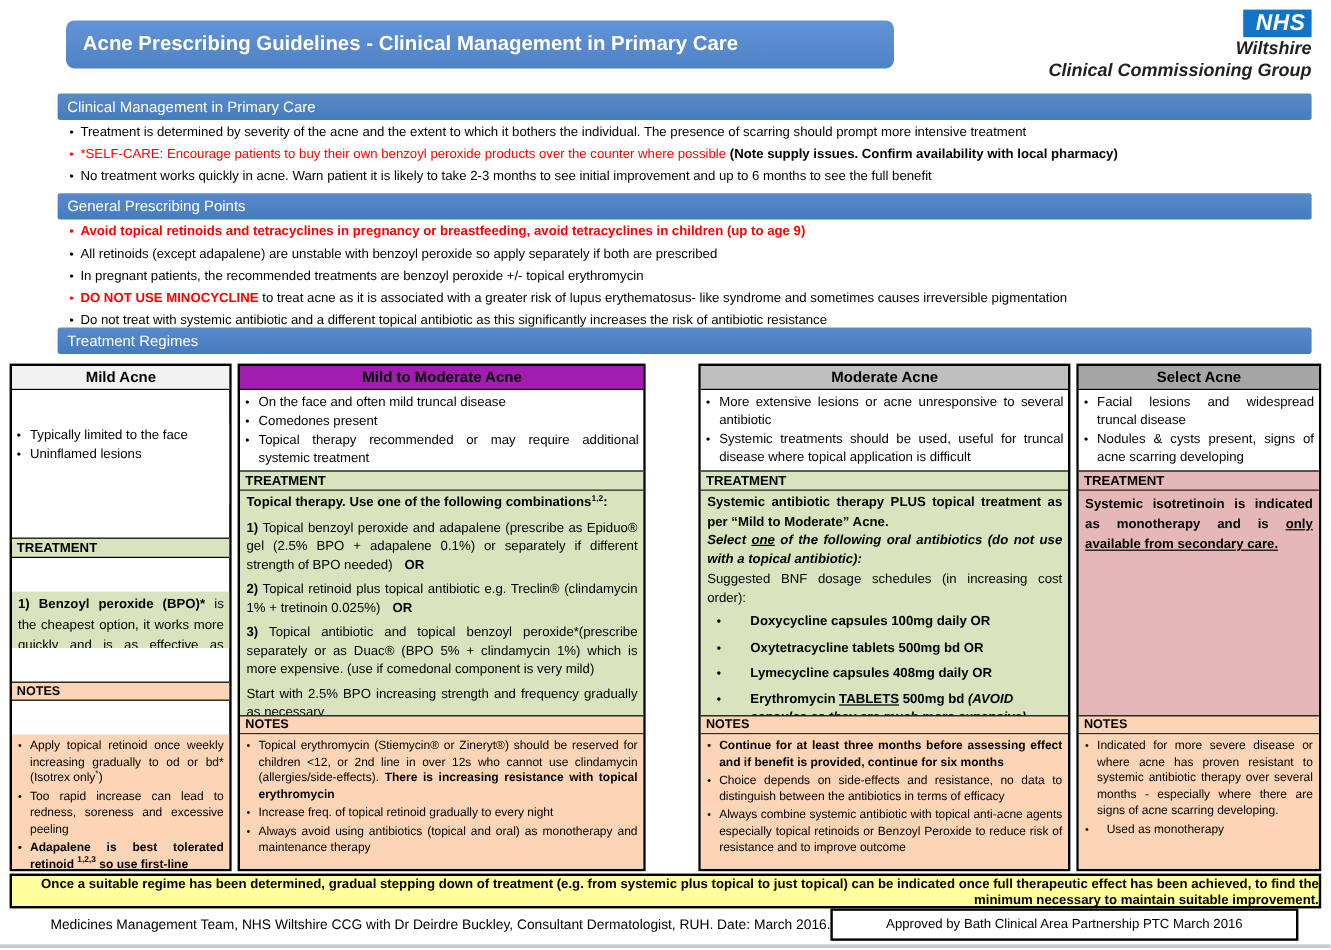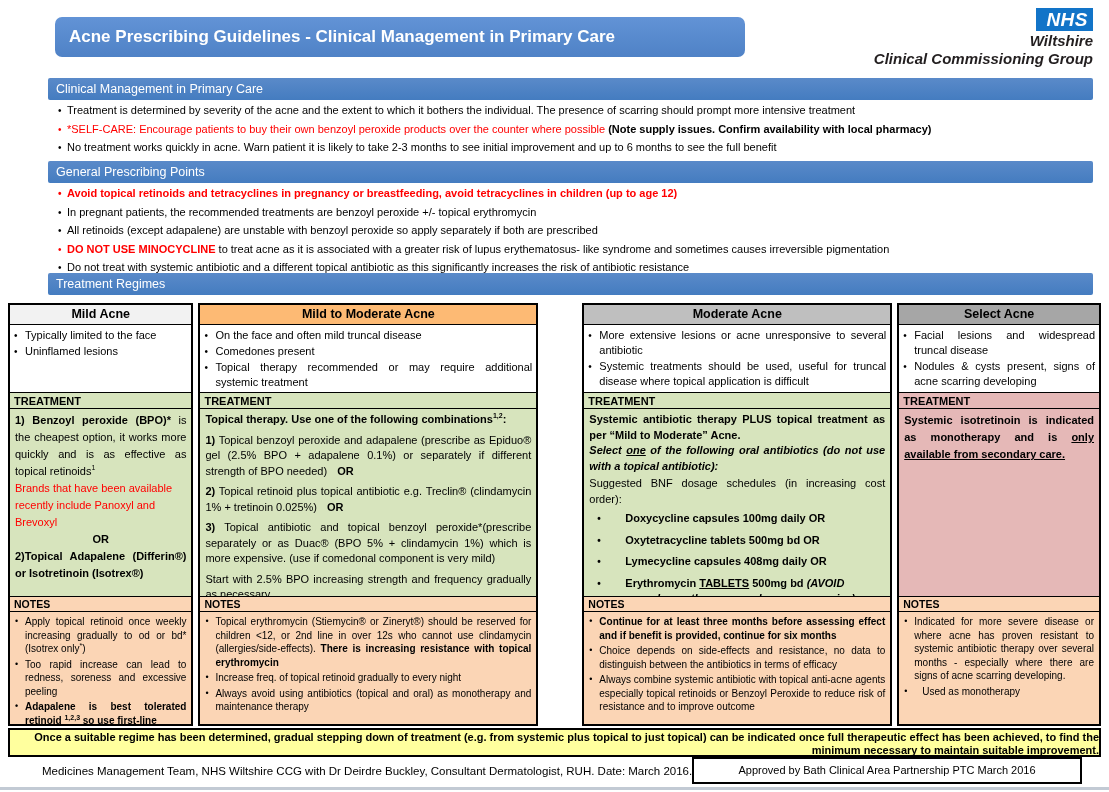--- a/index.html
+++ b/index.html
@@ -29,25 +29,25 @@
   .s1 { top:104px; } .s2 { top:187px; }
   .b { position:relative; padding-left:9px; margin-bottom:5px; line-height:13.5px; }
   .b::before { content:"•"; position:absolute; left:0; top:0; font-size:10px; }
   .b.reddot::before { color:#ff0000; }
   .red { color:#ff0000; } .redb { color:#ff0000; font-weight:bold; }
   .bold { font-weight:bold; }
 
   
   .cols { position:absolute; left:8px; top:303px; width:1093px; height:423px; display:flex; gap:5px; }
   .col { border:2px solid #000; background:#fff; display:flex; flex-direction:column; height:423px; }
-  .col-mild { width:192px; } .col-mildmod { width:352px; } .col-moderate { width:321px;margin-left:39px; } .col-severe { width:211px; }
+  .col-mild { width:192px;gap:28px; } .col-mildmod { width:352px; } .col-moderate { width:321px;margin-left:39px; } .col-severe { width:211px; }
   .col-header { flex:none; height:20px; border-bottom:1px solid #000; text-align:center;
     font-weight:bold; font-size:12.5px; line-height:19px; }
   .col-mild .col-header { background:#f2f2f2; }
-  .col-mildmod .col-header { background:#fdba74; }
+  .col-mildmod .col-header { background:#a21caf; }
   .col-moderate .col-header { background:#bfbfbf; }
   .col-severe .col-header { background:#a6a6a6; }
   .col-desc { flex:none; height:67px; padding:3px 4px 0 4px; font-size:11px; background:#fff; overflow:hidden; }
   .col-desc .b { margin-bottom:1px; line-height:15px; padding-left:11px; text-align:justify; }
   .tlabel { flex:none; height:17px; border-top:1px solid #000; border-bottom:1px solid #000;
     font-weight:bold; font-size:11px; line-height:16px; padding-left:4px; }
   .tbody { flex:1 1 auto; padding:3px 5px; font-size:11px; overflow:hidden; }
   .green { background:#d7e4bd; }
   .pink { background:#e5b8b7; }
   .nlabel { flex:none; height:16px; border-top:1px solid #000; border-bottom:1px solid #000;
@@ -94,23 +94,23 @@
 
   <div class="bar bar1">Clinical Management in Primary Care</div>
   <div class="bullets s1">
     <div class="b">Treatment is determined by severity of the acne and the extent to which it bothers the individual. The presence of scarring should prompt more intensive treatment</div>
     <div class="b reddot"><span class="red">*SELF-CARE: Encourage patients to buy their own benzoyl peroxide products over the counter where possible </span><span class="bold">(Note supply issues. Confirm availability with local pharmacy)</span></div>
     <div class="b">No treatment works quickly in acne. Warn patient it is likely to take 2-3 months to see initial improvement and up to 6 months to see the full benefit</div>
   </div>
 
   <div class="bar bar2">General Prescribing Points</div>
   <div class="bullets s2">
-    <div class="b reddot redb">Avoid topical retinoids and tetracyclines in pregnancy or breastfeeding, avoid tetracyclines in children (up to age 12)</div>
+    <div class="b reddot redb">Avoid topical retinoids and tetracyclines in pregnancy or breastfeeding, avoid tetracyclines in children (up to age 9)</div>
+    <div class="b">All retinoids (except adapalene) are unstable with benzoyl peroxide so apply separately if both are prescribed</div>
     <div class="b">In pregnant patients, the recommended treatments are benzoyl peroxide +/- topical erythromycin</div>
-    <div class="b">All retinoids (except adapalene) are unstable with benzoyl peroxide so apply separately if both are prescribed</div>
     <div class="b reddot"><span class="redb">DO NOT USE MINOCYCLINE</span><span> to treat acne as it is associated with a greater risk of lupus erythematosus- like syndrome and sometimes causes irreversible pigmentation</span></div>
     <div class="b">Do not treat with systemic antibiotic and a different topical antibiotic as this significantly increases the risk of antibiotic resistance</div>
   </div>
 
   <div class="bar bar3">Treatment Regimes</div>
 
   <div class="cols">
 
     <div class="col col-mild">
       <div class="col-header">Mild Acne</div>

